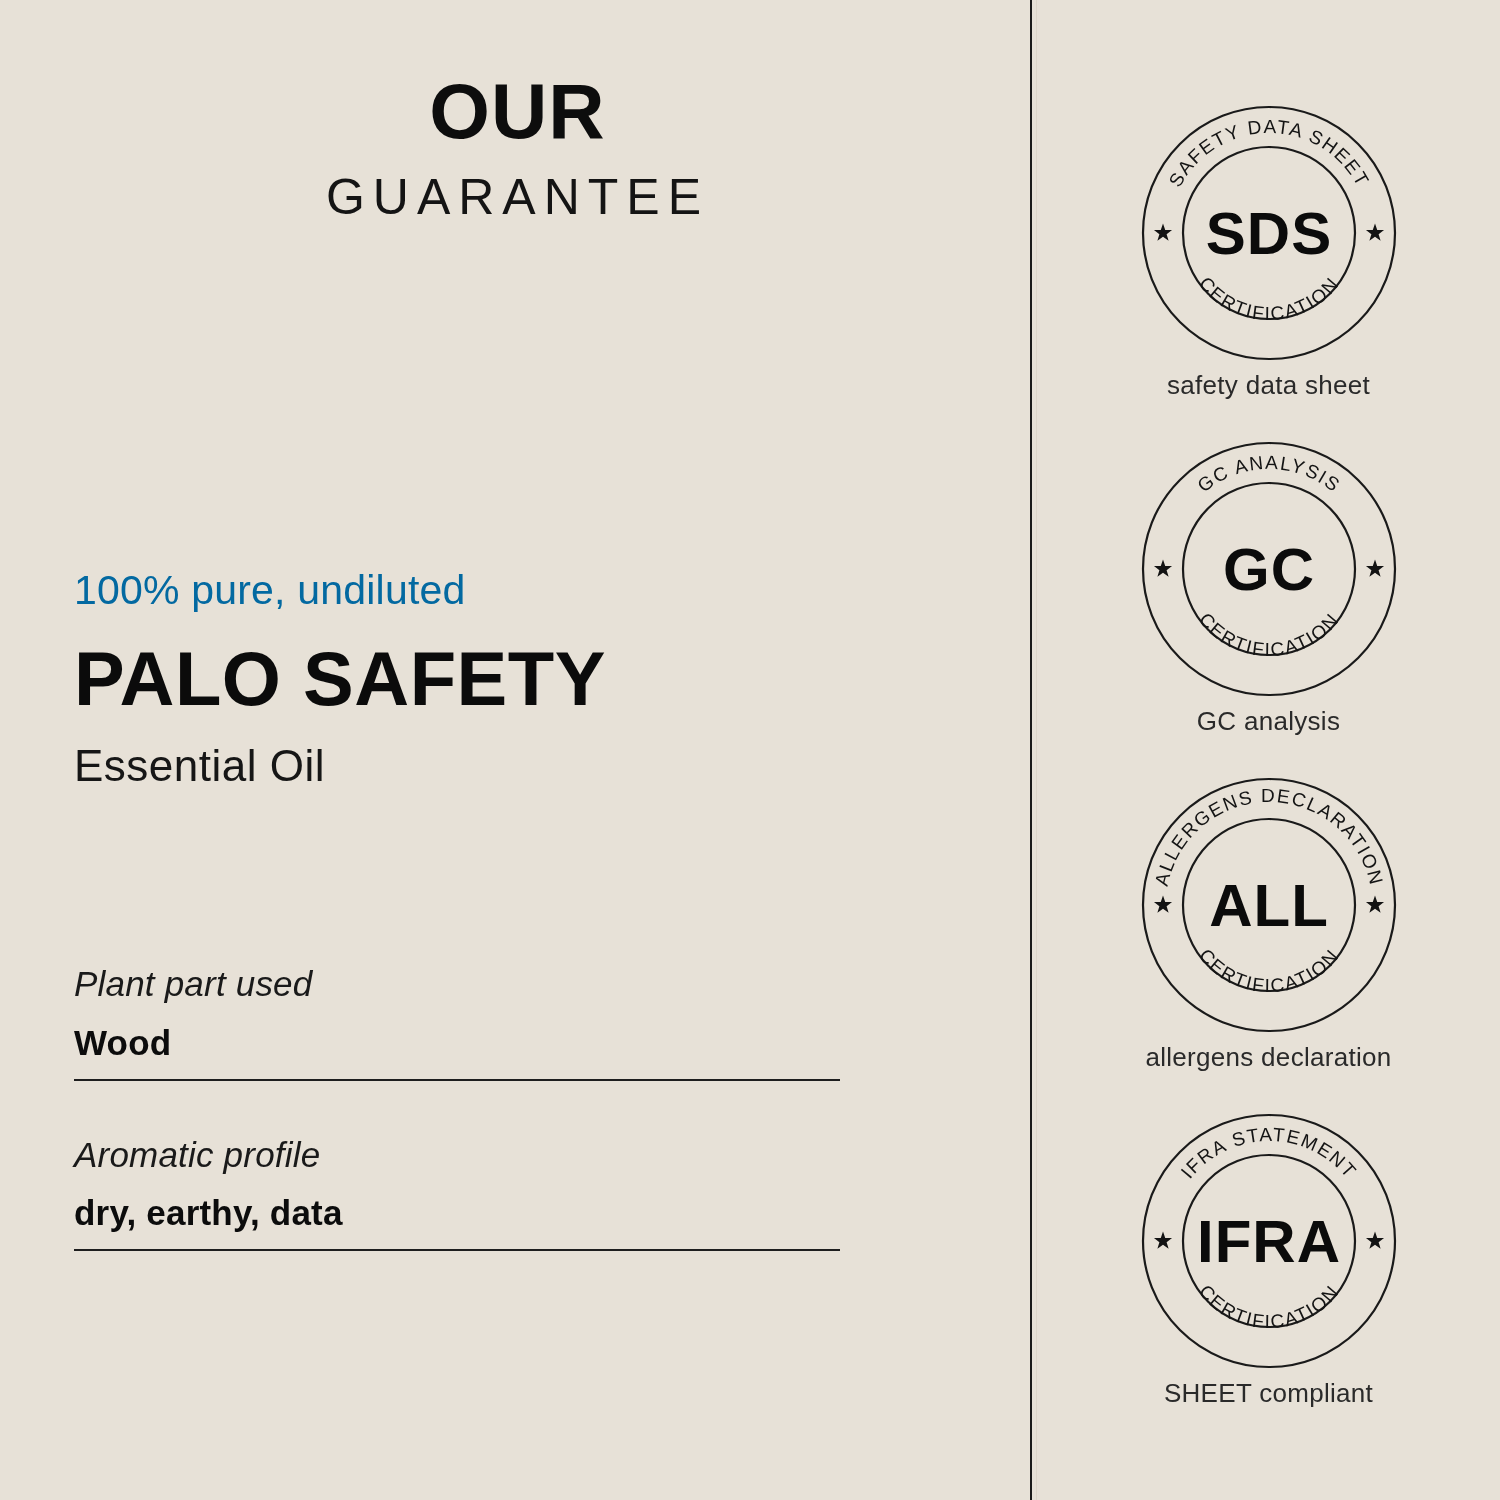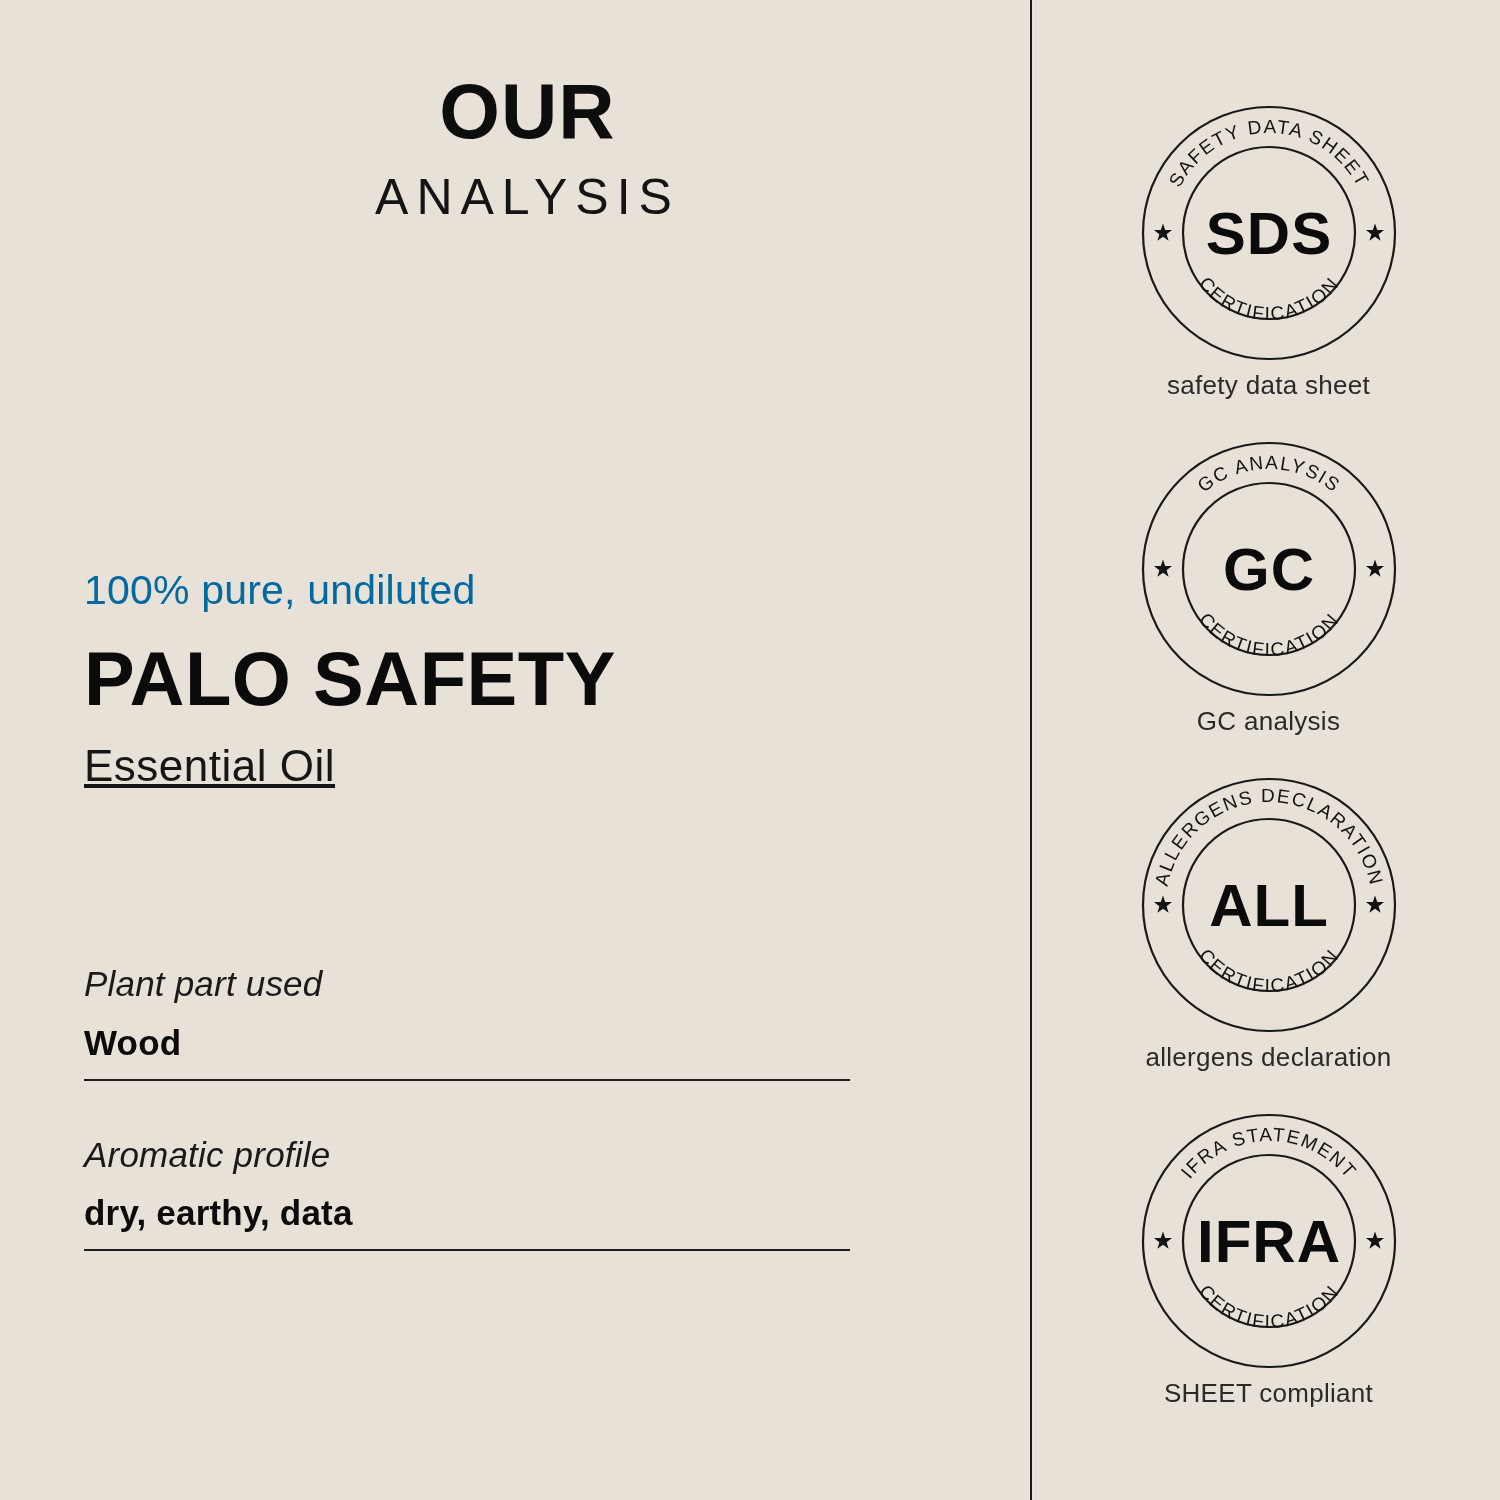--- a/index.html
+++ b/index.html
@@ -30,21 +30,21 @@
     left: 1036px;
     top: 0;
     width: 1px;
     height: 1500px;
     background: #ddd6ca;
   }
 
   
   #left-panel {
     position: absolute;
-    left: 10px;
+    left: 0;
     top: 0;
     width: 1030px;
     height: 1500px;
   }
 
   #header-block {
     position: absolute;
     left: 0;
     top: 72px;
     width: 1035px;
@@ -86,21 +86,20 @@
     line-height: 1.05;
     margin-top: 26px;
     color: #0b0b0b;
   }
   #product-subtitle {
     font-size: 44px;
     font-weight: 300;
     letter-spacing: 0.5px;
     margin-top: 22px;
     color: #161616;
-    text-decoration: underline;
   }
 
   #specs-block {
     position: absolute;
     left: 74px;
     top: 962px;
     width: 766px;
   }
   .spec-row {
     margin-bottom: 52px;
@@ -174,21 +173,21 @@
   }
   .seal-star { fill: #131313; }
 </style>
 </head>
 <body>
 
 <div id="left-panel">
 
   <div id="header-block">
     <div id="header-title-our">OUR</div>
-    <div id="header-title-guarantee">ANALYSIS</div>
+    <div id="header-title-guarantee">GUARANTEE</div>
   </div>
 
   <div id="product-block">
     <div id="product-eyebrow">100% pure, undiluted</div>
     <div id="product-name">PALO SAFETY</div>
     <div id="product-subtitle">Essential Oil</div>
   </div>
 
   <div id="specs-block">
     <div class="spec-row">

